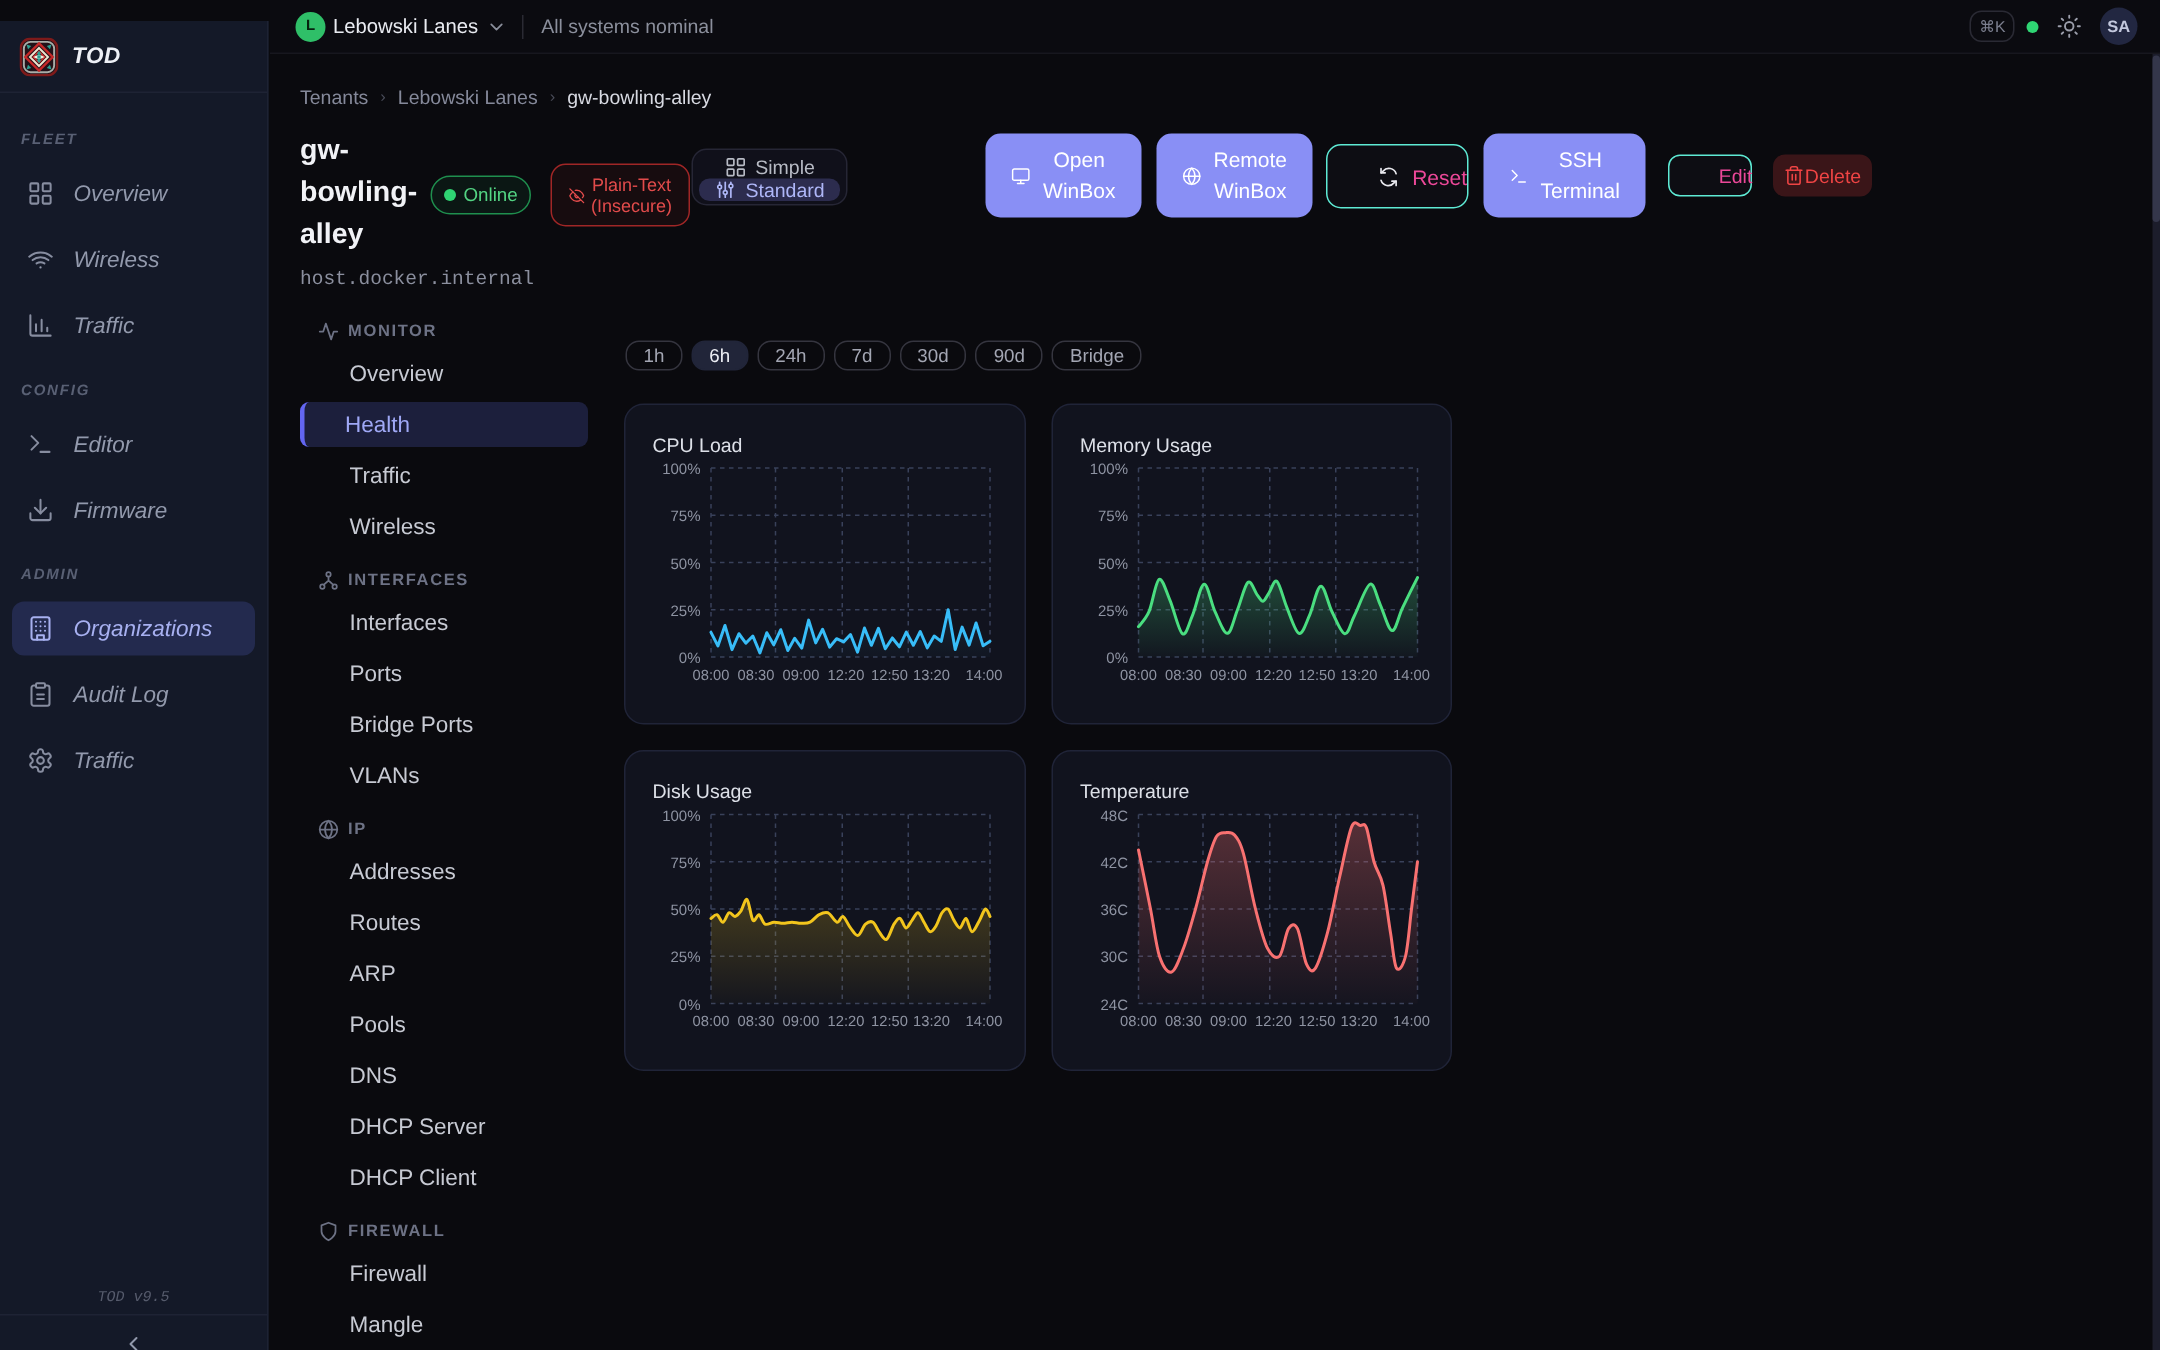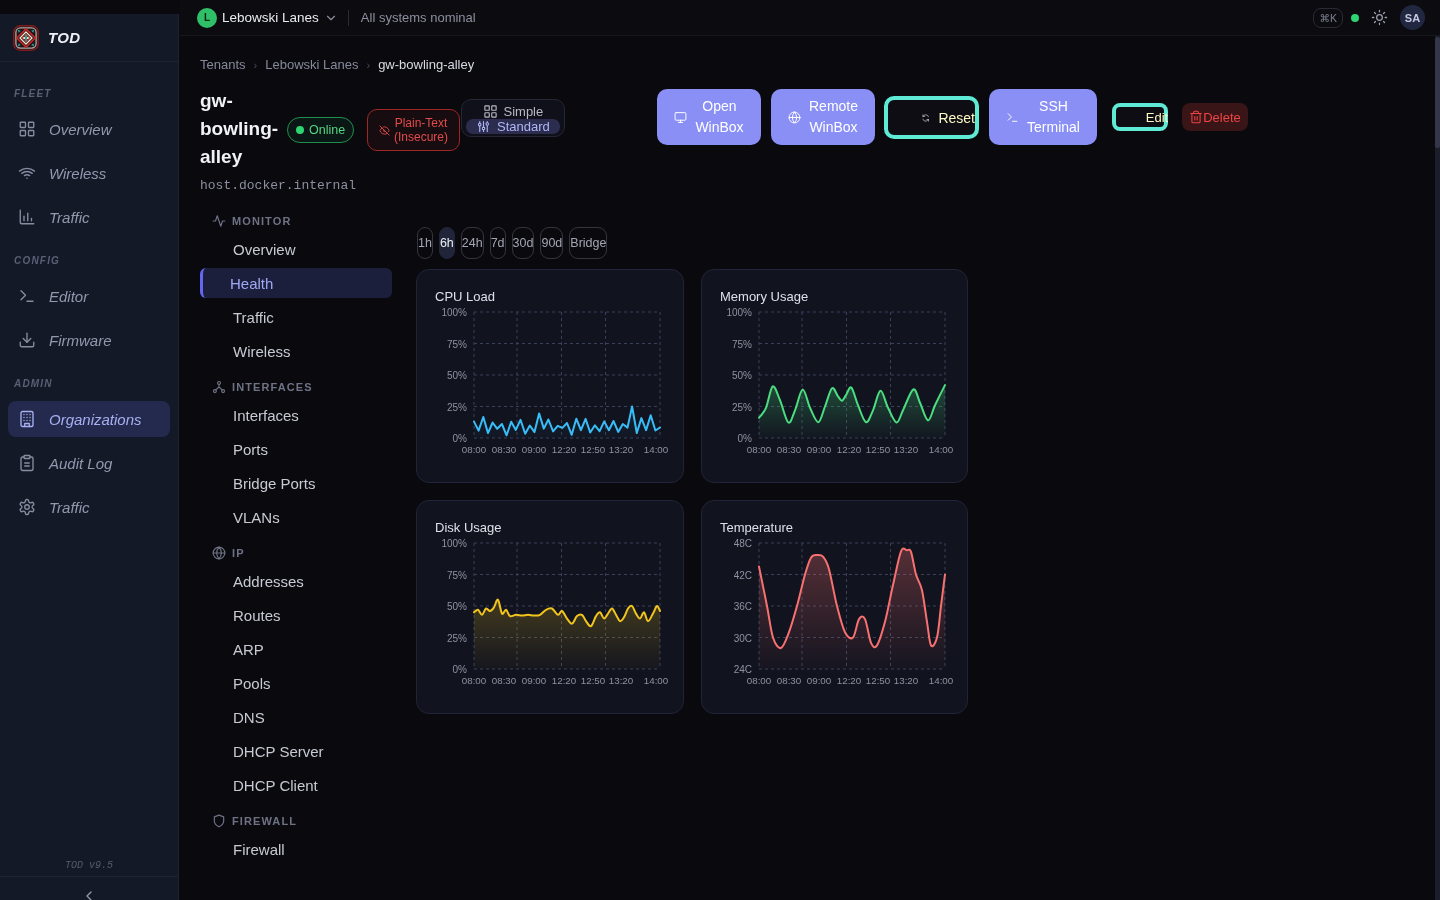--- a/index.html
+++ b/index.html
@@ -30,30 +30,30 @@
 .hostname { position:absolute; left:20px; top:142px; color:#8b8f9e; font-size:13px; font-family:"Liberation Mono",monospace; }
 .pill-online { position:absolute; left:107px; top:81px; height:26px; display:flex; align-items:center; gap:5px; padding:0 8px; border:1px solid #1f8f4e; border-radius:13px; background:rgba(34,197,94,0.07); color:#53d483; font-size:12.5px; }
 .pill-online i { width:8px; height:8px; border-radius:50%; background:#2fd573; }
 .pill-insecure { position:absolute; left:187px; top:73px; width:93px; height:42px; display:flex; align-items:center; justify-content:center; gap:4px; border:1px solid #a02626; border-radius:10px; background:rgba(180,38,38,0.08); color:#e14b4b; font-size:12px; line-height:14px; }
 .seg { position:absolute; left:281px; top:63px; height:38px; background:#10101a; border:1px solid #262635; border-radius:10px; display:flex; align-items:center; padding:4px; gap:0;flex-direction:column; }
 .seg .opt { display:flex; align-items:center; gap:6px; height:30px; padding:0 10px; border-radius:7px; color:#b7bac4; font-size:13px; }
 .seg .opt.sel { background:#2c2c4e; color:#aeb6f7; }
 .btn { position:absolute; display:flex; align-items:center; justify-content:center; border-radius:10px; font-size:14px; }
 .btn-indigo { background:#898ff5; color:#ffffff; top:53px; height:56px; }
 .btn-indigo .lab { text-align:center; line-height:21px; }
-.btn-dark { background:#0d0d13; border:4px solid #5eead4; color:#fef9c3;padding-left:34px; }
+.btn-dark { background:#0d0d13; border:1px solid #5eead4; color:#ec4899;padding-left:34px; }
 .btn-sm { height:28px; border-radius:8px; font-size:13px; }
 .subnav { position:absolute; left:20px; top:174px; width:192px; }
 .sub-head { display:flex; align-items:center; gap:6px; height:22px; padding-left:12px; color:#6d7285; font-size:11px; font-weight:700; letter-spacing:1.1px; }
 .sub-item + .sub-head { margin-top:8px; }
 .sub-item { height:34px; display:flex; align-items:center; padding-left:30px; color:#c7cad3; font-size:15px; border-left:3px solid transparent; border-radius:6px; }
 .sub-item.active { background:#1c1f3c; border-left:3px solid #6366f1; color:#9fa8f5; border-radius:6px; padding-left:27px; height:30px; margin:2px 0; }
 .content { position:absolute; left:236px; top:0; width:1024px; }
 .chips { position:absolute; left:1px; top:191px; display:flex; gap:6px; }
-.chip { height:32px; display:flex; align-items:center; padding:0 0; border:1px solid #35353f; border-radius:9px; color:#a3a6b3; font-size:12.5px; }
+.chip { height:20px; display:flex; align-items:center; padding:0 11px; border:1px solid #35353f; border-radius:9px; color:#a3a6b3; font-size:12.5px; }
 .chip.sel { background:#212539; border-color:#212539; color:#eceef4; }
 .cards { position:absolute; left:0; top:233px; display:grid; grid-template-columns:268px 267px; gap:17px 17px; }
 .card { background:#11131e; border:1px solid #202438; border-radius:13px; height:214px; position:relative; overflow:hidden; }
 .ct { fill:#dde0e8; font-size:13px; font-family:"Liberation Sans",sans-serif; }
 .al { fill:#8e93a2; font-size:10px; font-family:"Liberation Sans",sans-serif; }
 .xs { font-size:9.8px; }
 .scroll-track { position:absolute; right:0; top:36px; width:5px; height:864px; background:#1c1d2b; }
 .scroll-thumb { position:absolute; right:0; top:37px; width:5px; height:111px; background:#34364a; border-radius:3px; }
 </style></head>
 <body>
@@ -289,20 +289,21 @@
     <div class="sub-item">DNS</div>
     <div class="sub-item">DHCP Server</div>
     <div class="sub-item">DHCP Client</div>
     <div class="sub-head">
         <svg width="14" height="14" viewBox="0 0 24 24" fill="none" stroke="#6d7285" stroke-width="2" stroke-linecap="round" stroke-linejoin="round">
           <path d="M12 22s8-4 8-10V5l-8-3-8 3v7c0 6 8 10 8 10z"></path>
         </svg>
         <span>FIREWALL</span>
       </div>
     <div class="sub-item">Firewall</div>
+    <div class="sub-item">Mangle</div>
   </div>
   <div class="content">
     <div class="chips">
         <div class="chip">1h</div>
         <div class="chip sel">6h</div>
         <div class="chip">24h</div>
         <div class="chip">7d</div>
         <div class="chip">30d</div>
         <div class="chip">90d</div>
         <div class="chip">Bridge</div>

